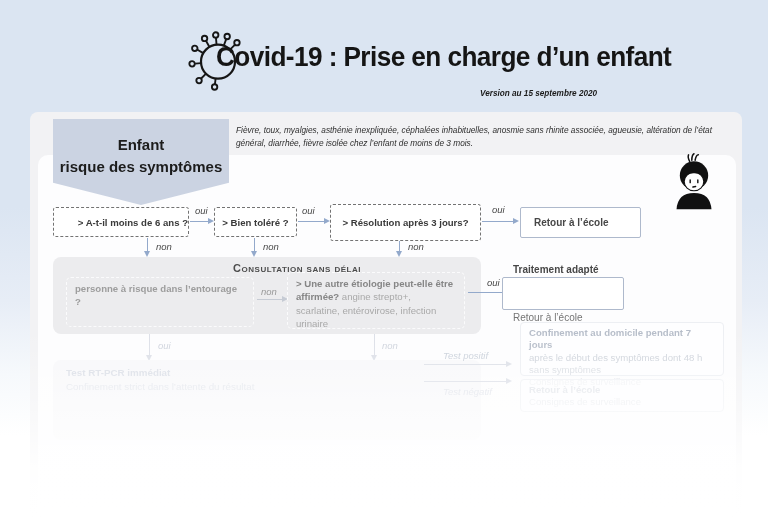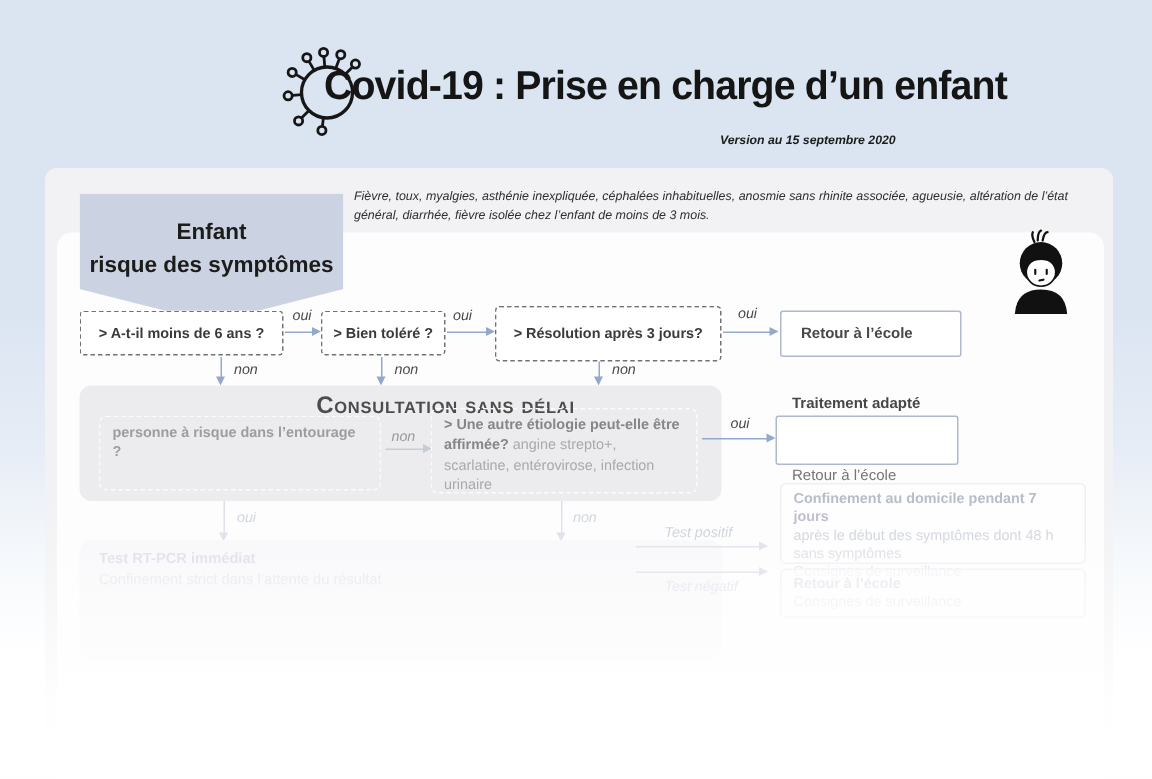--- a/index.html
+++ b/index.html
@@ -11,38 +11,38 @@
   
   .title{left:216px;top:42px;font-size:27px;font-weight:700;color:#151515;letter-spacing:-.6px;transform:scaleX(.97);transform-origin:left;white-space:nowrap;}
   .version{left:480px;top:89px;width:260px;text-align:left;font-size:8.2px;font-style:italic;font-weight:700;color:#1c1c1c;}
 
   
   .panel{left:30px;top:112px;width:712px;height:407px;background:#f2f2f4;border-radius:8px;}
   .inner{left:38px;top:155px;width:698px;height:364px;background:#fdfdfe;border-radius:10px;}
   .symptoms{left:236px;top:124px;width:492px;font-size:8.3px;font-style:italic;color:#2e2e2e;line-height:12.5px;}
 
   
-  .banner{left:53px;top:129px;width:176px;height:86px;background:#cbd3e2;
+  .banner{left:53px;top:119px;width:176px;height:86px;background:#cbd3e2;
     clip-path:polygon(0 0,100% 0,100% 74%,50% 100%,0 74%);
     display:flex;flex-direction:column;align-items:center;padding-top:15px;box-sizing:border-box;}
   .banner div{font-size:15px;font-weight:600;color:#1c1c1c;line-height:22px;}
 
   
   .qbox{background:#fff;border:1.4px dashed #737373;border-radius:3px;display:flex;flex-direction:column;align-items:center;justify-content:center;
     font-size:9.6px;font-weight:700;color:#3a3a3a;text-align:center;line-height:13px;box-sizing:border-box;}
   .qbox .rg{font-weight:400;color:#4a4a4a;}
   .sbox{background:#fff;border:1px solid #aeb9cc;border-radius:2px;display:flex;flex-direction:column;justify-content:center;
     padding-left:13px;box-sizing:border-box;font-size:10px;line-height:12px;}
   .sbox .b1{font-weight:700;color:#474747;}
   .sbox .b2{font-weight:400;color:#757575;}
 
   
   .consult{left:53px;top:257px;width:428px;height:77px;background:#ececee;border-radius:8px;}
   .consult-h{left:53px;top:262px;width:428px;text-align:center;transform:translateX(30px);
-    font-variant:small-caps;font-size:16px;font-weight:600;letter-spacing:.5px;color:#4c4c4c;}
+    font-variant:small-caps;font-size:11px;font-weight:600;letter-spacing:.5px;color:#4c4c4c;}
   .gbox{border:1.5px dashed #fbfbfc;border-radius:5px;box-sizing:border-box;padding:4px 8px;font-size:9.6px;line-height:13.3px;}
 
   
   .fcontainer{left:53px;top:360px;width:428px;height:80px;background:#f8f8fa;border-radius:8px;}
   .rbox{border-radius:4px;box-sizing:border-box;padding:4px 8px;font-size:9.6px;line-height:12.3px;background:rgba(255,255,255,.6);}
 
   
   .ar-h{height:0;border-top:1.5px solid #93a9cb;}
   .ar-h::after{content:"";position:absolute;right:-2px;top:-4.3px;border-left:6px solid #93a9cb;border-top:3.5px solid transparent;border-bottom:3.5px solid transparent;}
   .ar-v{width:0;border-left:1.5px solid #93a9cb;}
@@ -112,21 +112,21 @@
     <ellipse cx="22" cy="26.5" rx="9" ry="8.5" fill="#fff" stroke="#111" stroke-width="1"></ellipse>
     <path d="M10,23 q12,-8 24,0 l0,-6 q-12,-10 -24,0 z" fill="#111"></path>
     <g stroke="#111" stroke-width="1.3" stroke-linecap="round">
       <line x1="18.5" y1="25" x2="18.5" y2="27.5"></line>
         <line x1="25.5" y1="25" x2="25.5" y2="27.5"></line>
       <line x1="21" y1="31.5" x2="23.5" y2="31"></line>
     </g>
     <path d="M6,52 Q7,37 22,37 Q37,37 38,52 Z" fill="#111"></path>
   </svg>
 
-  <div class="abs qbox" style="left:53px;top:207px;width:136px;height:30px;">
+  <div class="abs qbox" style="left:53px;top:207px;width:136px;height:30px;align-items:flex-end;">
     <div>&gt; A-t-il moins de 6 ans ?</div>
   </div>
   <div class="abs ar-h" style="left:190px;top:221px;width:22px;"></div>
   <div class="abs lbl" style="left:195px;top:205px;">oui</div>
 
   <div class="abs qbox" style="left:214px;top:207px;width:83px;height:30px;justify-content:center;">
     <div>&gt; Bien toléré ?</div>
   </div>
   <div class="abs ar-h" style="left:298px;top:221px;width:30px;"></div>
   <div class="abs lbl" style="left:302px;top:205px;">oui</div>
@@ -158,21 +158,21 @@
   <div class="abs ar-h ar-mid" style="left:257px;top:299px;width:29px;"></div>
   <div class="abs lbl lbl-g" style="left:261px;top:286px;">non</div>
 
   <div class="abs gbox" style="left:287px;top:272px;width:178px;height:57px;">
     <span style="font-weight:700;color:#868686;">&gt; Une autre étiologie peut-elle être affirmée?</span><span style="color:#a9a9a9;"> angine strepto+, scarlatine, entérovirose, infection urinaire</span>
   </div>
 
   <div class="abs ar-h" style="left:468px;top:292px;width:47px;"></div>
   <div class="abs lbl" style="left:487px;top:277px;">oui</div>
 
-  <div class="abs sbox" style="left:517px;top:277px;width:122px;height:33px;padding-left:10px;gap:36px;">
+  <div class="abs sbox" style="left:502px;top:277px;width:122px;height:33px;padding-left:10px;gap:36px;">
     <div class="b1">Traitement adapté</div>
     <div class="b2">Retour à l’école</div>
   </div>
 
   <div class="abs ar-v ar-fade" style="left:149px;top:334px;height:25px;"></div>
   <div class="abs lbl lbl-f1" style="left:158px;top:340px;">oui</div>
   <div class="abs ar-v ar-fade" style="left:374px;top:334px;height:25px;"></div>
   <div class="abs lbl lbl-f1" style="left:382px;top:340px;">non</div>
 
   <div class="abs fcontainer"></div>

